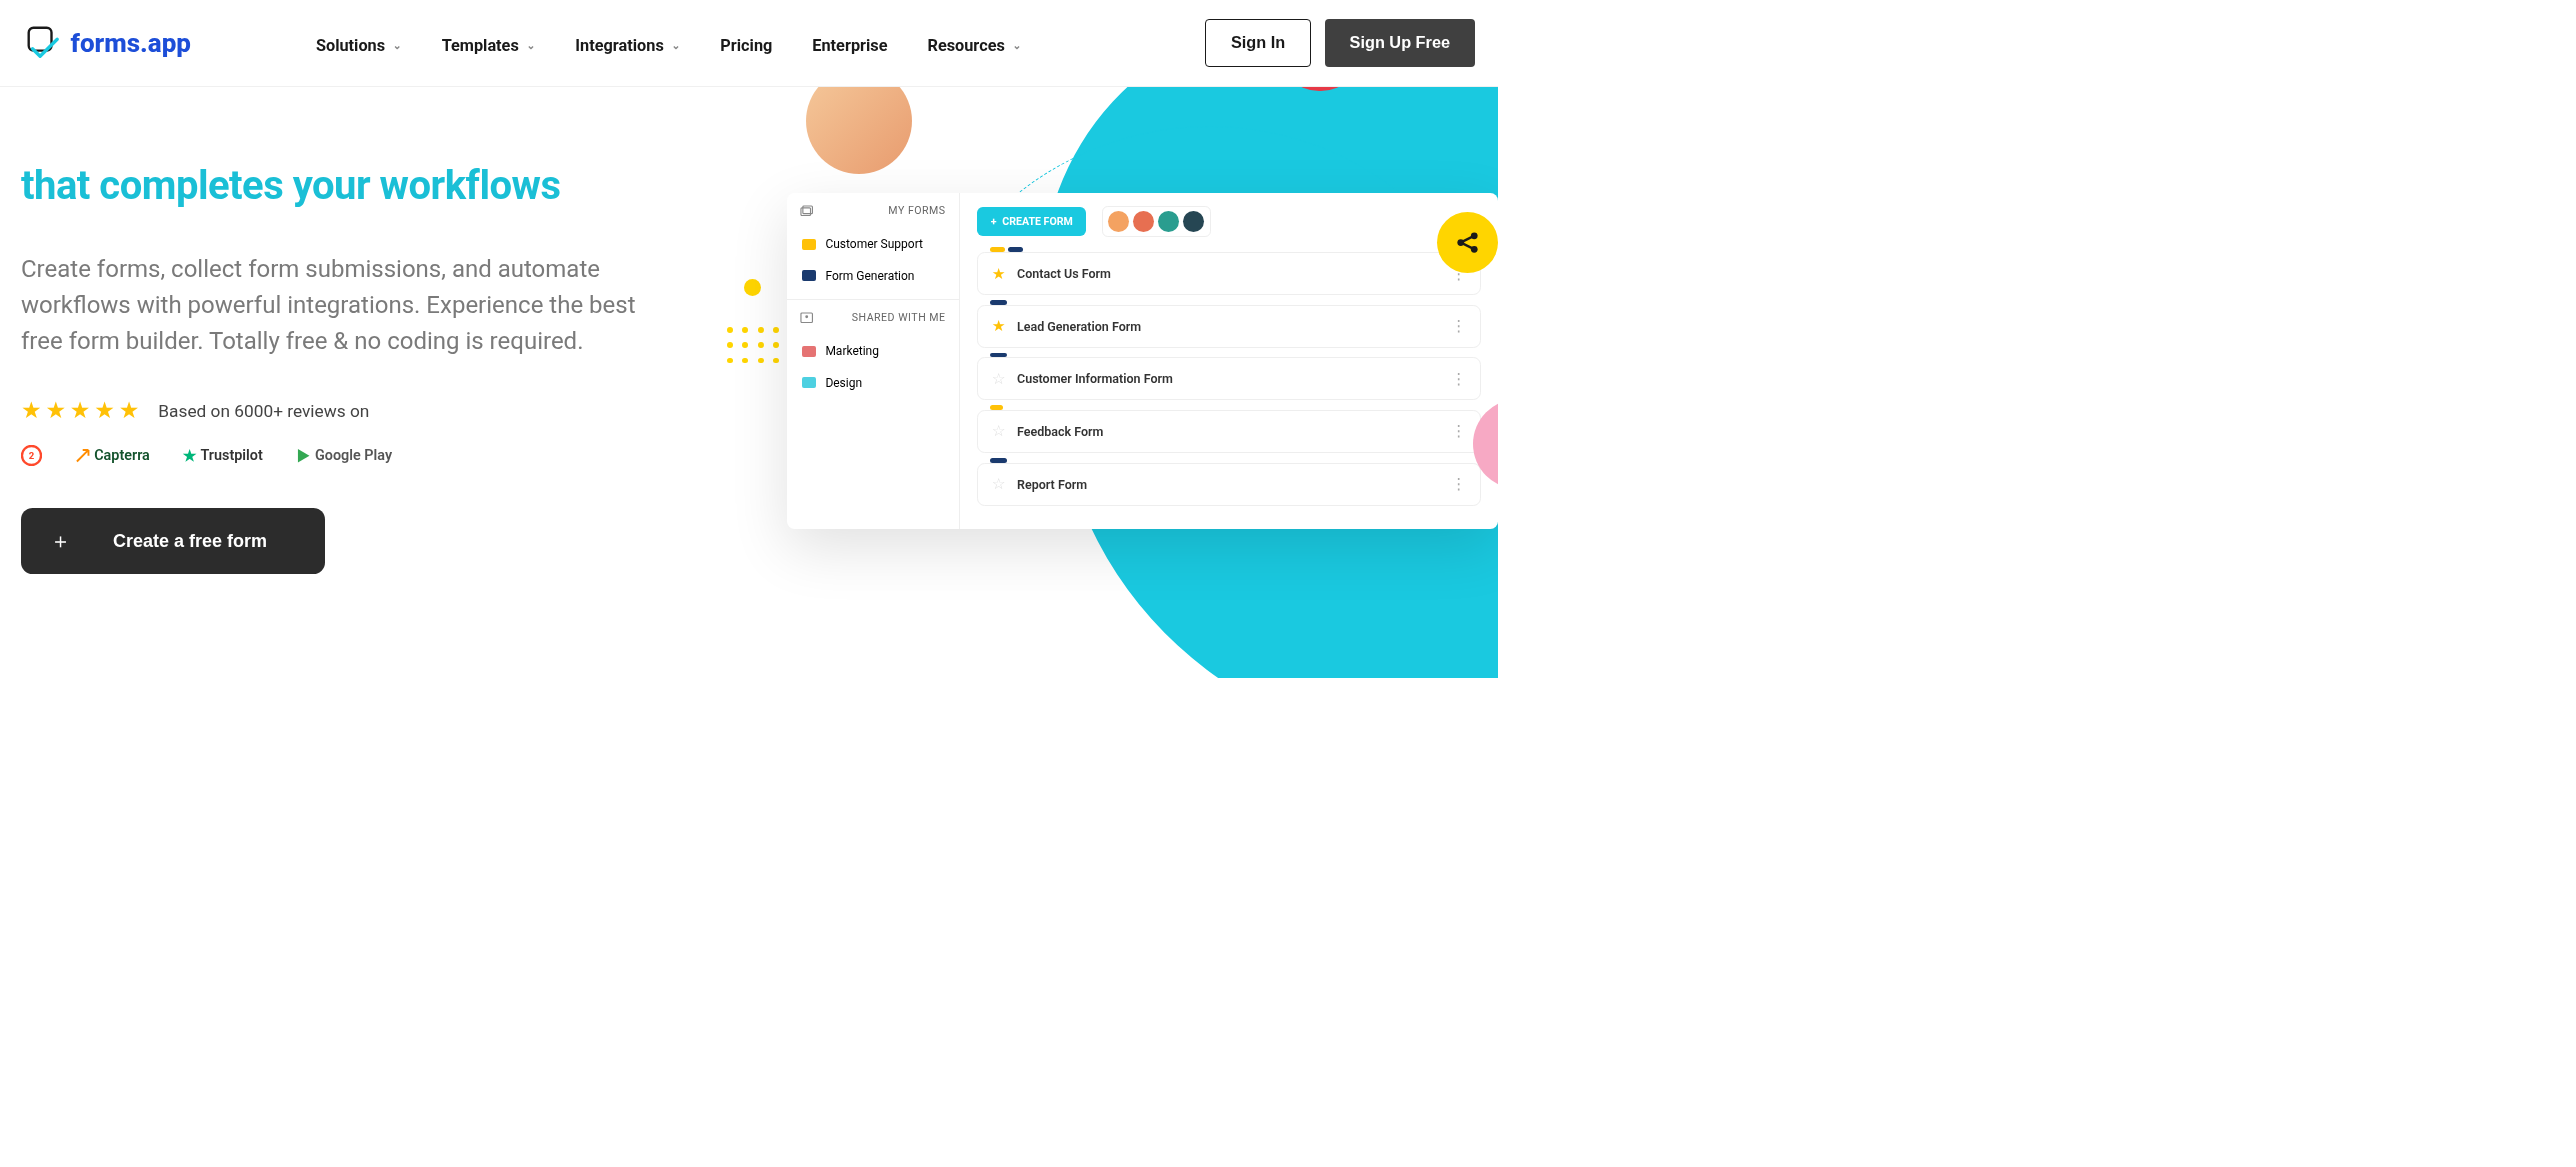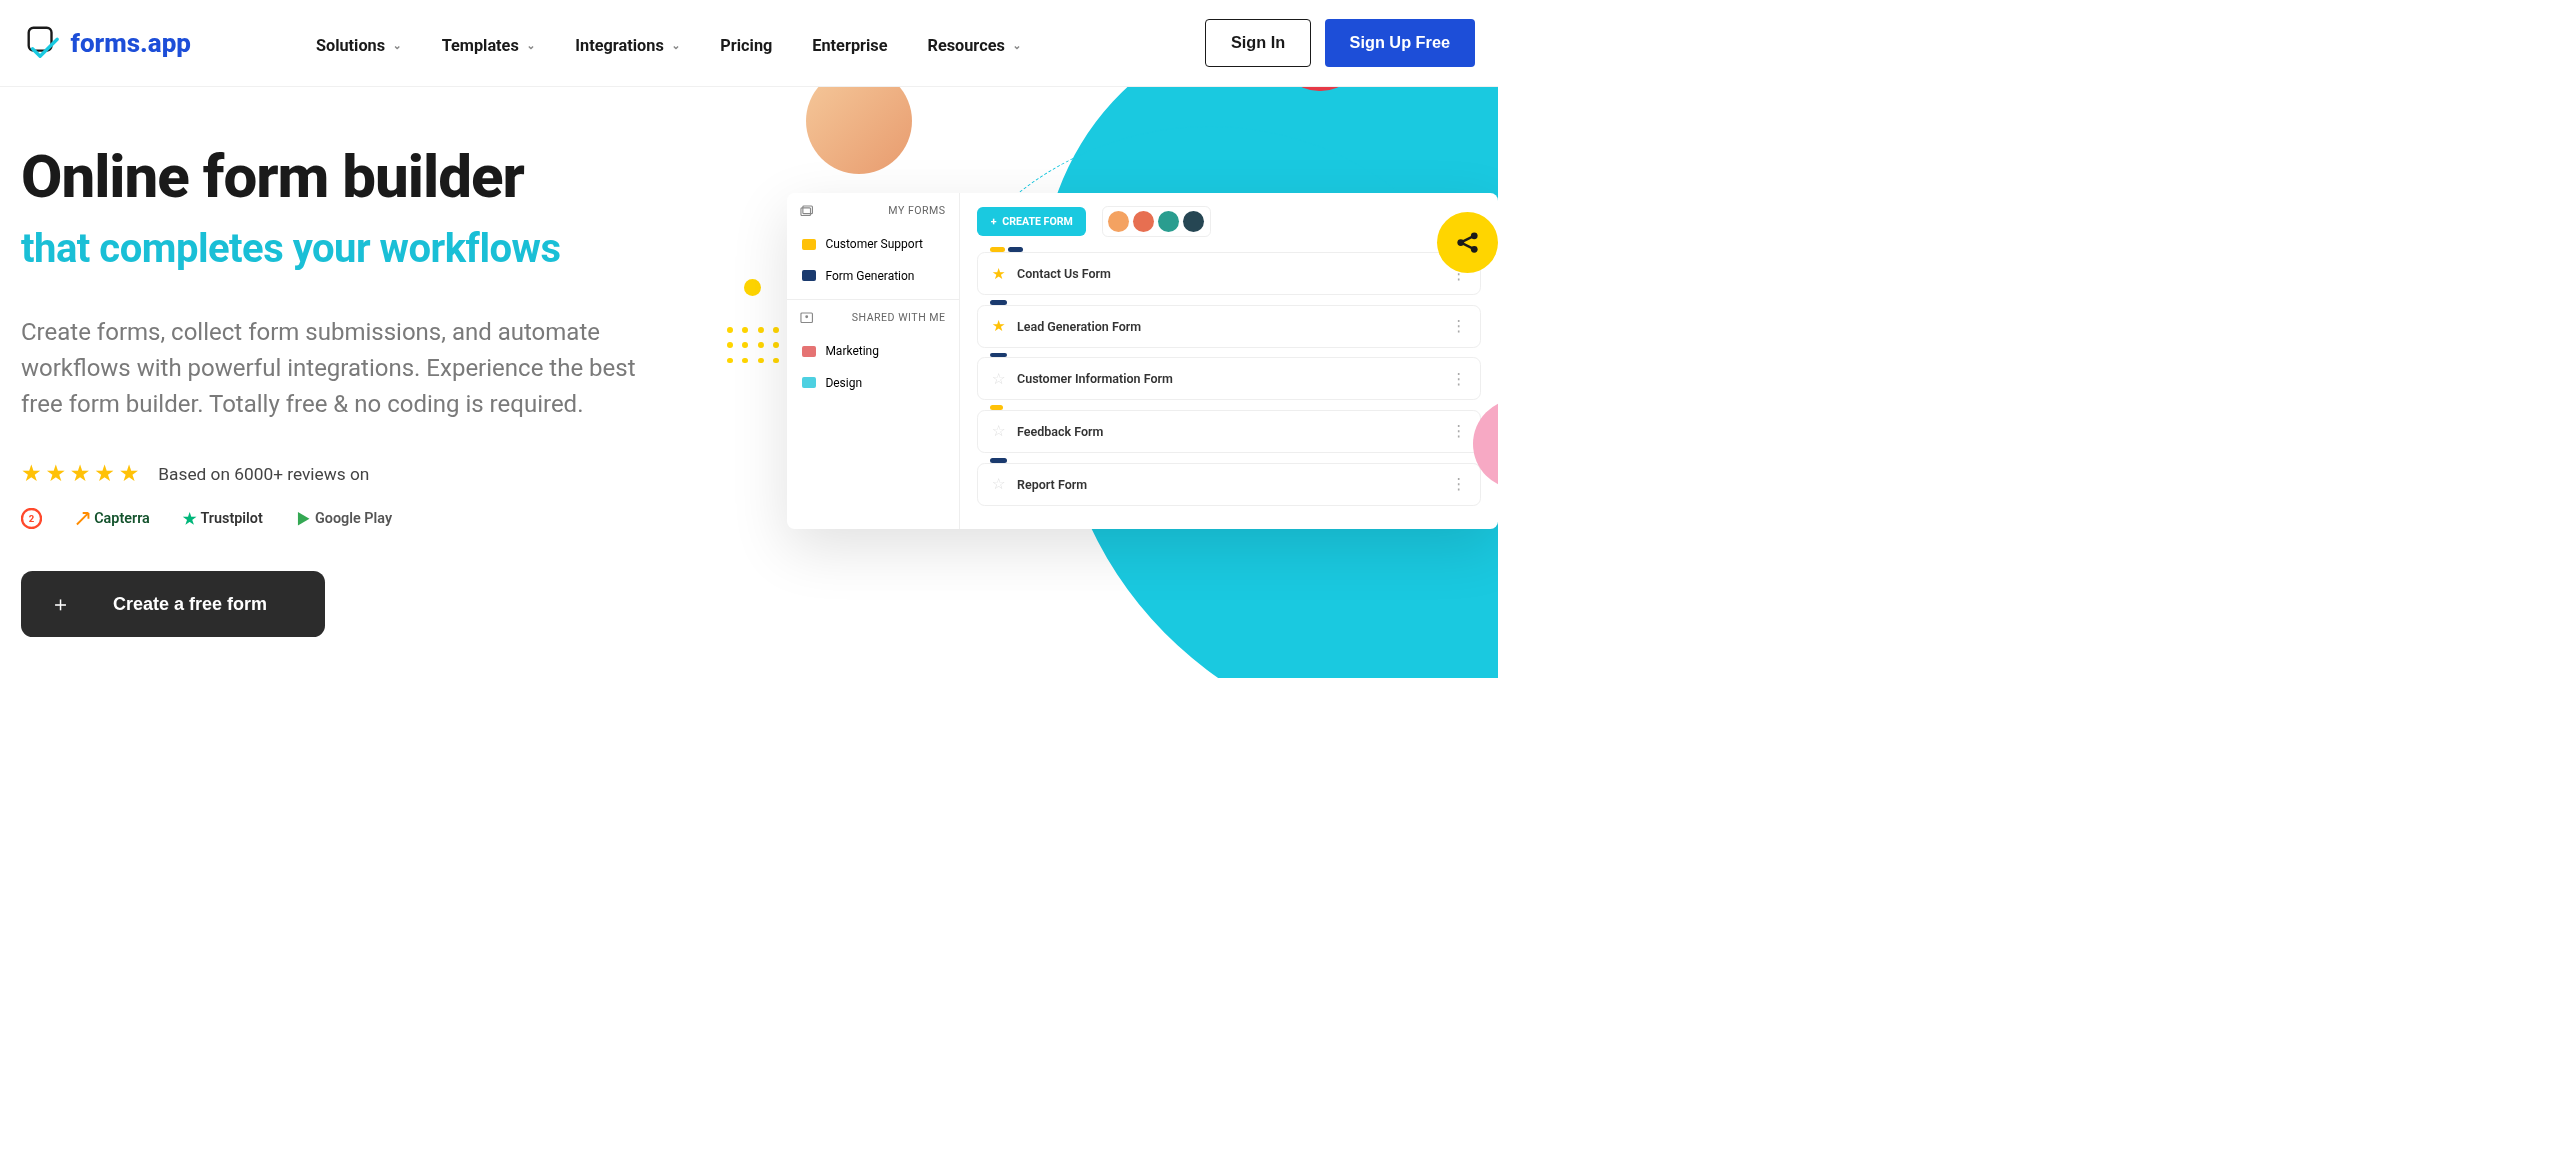--- a/index.html
+++ b/index.html
@@ -8,21 +8,21 @@
 
 .header { display: flex; align-items: center; padding: 19px 23px; border-bottom: 1px solid #f0f0f0; position: relative; z-index: 10; background: #fff; }
 .logo { display: flex; align-items: center; gap: 9.6px; font-weight: 800; font-size: 26px; color: #1d4ed8; }
 .logo-mark { width: 38px; height: 38px; }
 .nav { display: flex; gap: 40px; margin-left: 125px; margin-top: 6px; }
 .nav-item { display: flex; align-items: center; gap: 7.7px; font-weight: 700; font-size: 16.3px; color: #1a1a1a; cursor: pointer; }
 .chevron { font-size: 10.6px; color: #888; }
 .header-actions { margin-left: auto; display: flex; gap: 13.4px; }
 .btn { padding: 13.4px 25px; border-radius: 4px; font-weight: 700; font-size: 16.3px; cursor: pointer; border: none; }
 .btn-outline { background: #fff; border: 1.4px solid #1a1a1a; color: #1a1a1a; }
-.btn-dark { background: #1d4ed8; color: #fff; }
+.btn-dark { background: #404040; color: #fff; }
 
 
 .hero { display: flex; position: relative; height: calc(100% - 96px); }
 .hero-left { width: 672px; padding: 58px 0 0 21px; position: relative; z-index: 5; }
 .h1 { font-size: 60px; font-weight: 800; line-height: 1.05; color: #1a1a1a; letter-spacing: -1px; }
 .h1-sub { font-size: 40px; font-weight: 700; color: #1abfd6; margin-top: 17.3px; letter-spacing: -0.5px; }
 .desc { font-size: 24px; line-height: 1.5; color: #7a7a7a; margin-top: 42px; max-width: 615px; }
 .rating-row { display: flex; align-items: center; gap: 19px; margin-top: 38px; }
 .stars { display: flex; gap: 3.8px; }
 .star { color: #ffc107; font-size: 23px; }
@@ -113,21 +113,20 @@
       </div>
   </nav>
   <div class="header-actions">
     <button class="btn btn-outline">Sign In</button>
     <button class="btn btn-dark">Sign Up Free</button>
   </div>
 </header>
 
 <section class="hero">
   <div class="hero-left">
-    <h1 class="h1">Online form builder</h1>
     <div class="h1-sub">that completes your workflows</div>
     <p class="desc">Create forms, collect form submissions, and automate workflows with powerful integrations. Experience the best free form builder. Totally free &amp; no coding is required.</p>
     <div class="rating-row">
       <div class="stars">
         <span class="star">★</span>
         <span class="star">★</span>
         <span class="star">★</span>
         <span class="star">★</span>
         <span class="star">★</span>
       </div>

